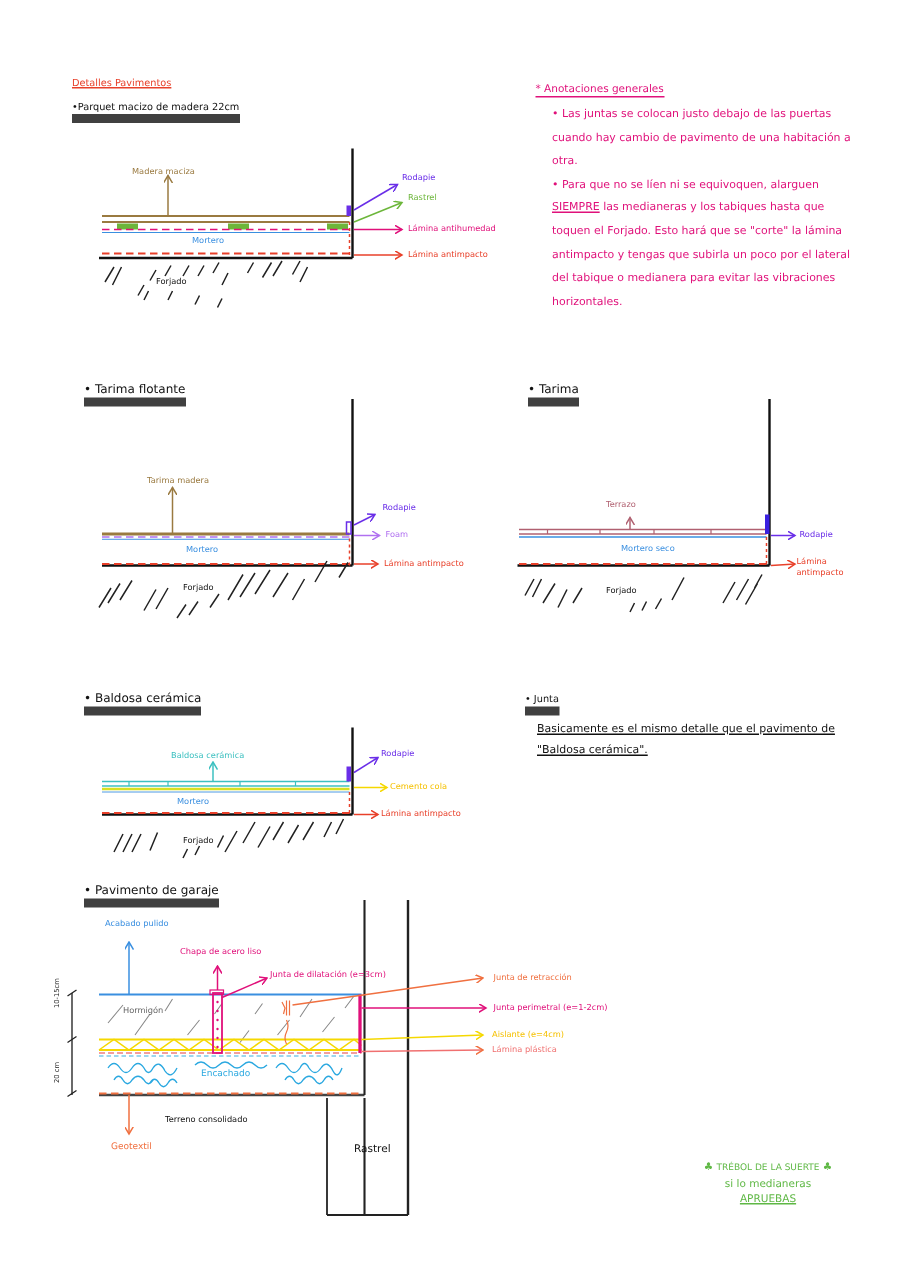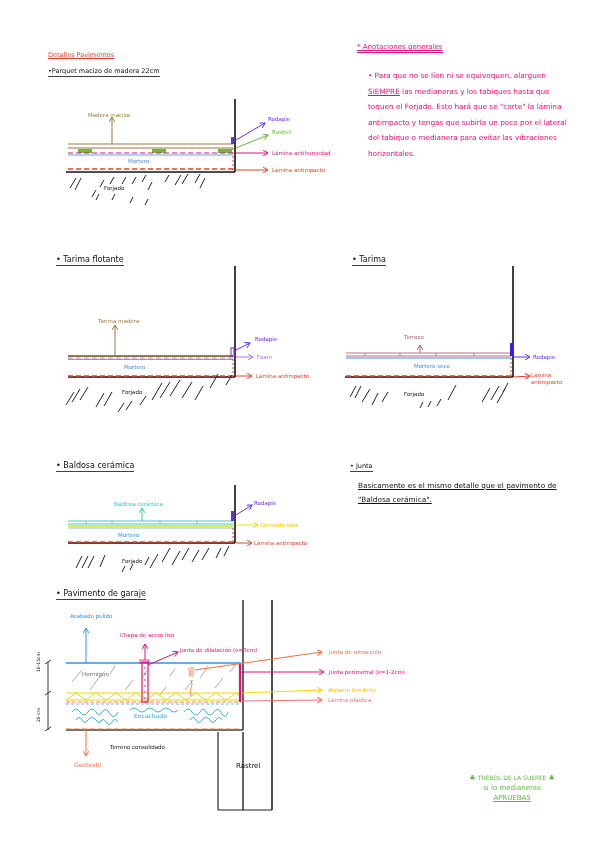--- a/index.html
+++ b/index.html
@@ -1,21 +1,21 @@
 <!DOCTYPE html>
 <html><head>
 <meta charset="utf-8">
 <style>
   html, body { margin:0; padding:0; background:#ffffff; }
   body { width:600px; height:848px; position:relative; overflow:hidden;
          font-family: "DejaVu Sans", sans-serif; }
   .abs { position:absolute; white-space:nowrap; }
   .hw { font-family: "DejaVu Sans", sans-serif; font-size:6px; line-height:1; }
   .title-red { color:#e8402a; font-size:6.5px; text-decoration:underline; }
-  .sec { color:#111; font-size:8px; border-bottom:1px solid #404040; padding-bottom:1px; }
+  .sec { color:#111; font-size:8px; border-bottom:6px solid #404040; padding-bottom:1px; }
   .notes-title { color:#e0107a; font-size:7px; border-bottom:1px solid #e0107a; padding-bottom:1px; }
   .notes { color:#e0107a; font-size:7.3px; line-height:15.6px; white-space:normal; width:200px; }
   .notes u { }
   .gres { color:#111; font-size:7.3px; line-height:14px; white-space:normal; width:215px; }
   .lbl { font-size:5.5px; }
   .clover { color:#5fb845; font-size:7px; text-align:center; white-space:normal; width:120px; line-height:10px; }
   svg { position:absolute; left:0; top:0; }
 </style>
 </head>
 <body>
@@ -209,22 +209,23 @@
 
 <div class="abs sec hw" style="left:48px;top:68px;font-size:6.5px;">•Parquet macizo de madera 22cm</div>
 <div class="abs lbl" style="left:88px;top:112px;color:#9a7a40;">Madera maciza</div>
 <div class="abs lbl" style="left:128px;top:158px;color:#3a8fe0;">Mortero</div>
 <div class="abs lbl" style="left:104px;top:185px;color:#111;">Forjado</div>
 <div class="abs lbl" style="left:268px;top:116px;color:#6a2ee8;">Rodapie</div>
 <div class="abs lbl" style="left:272px;top:129px;color:#6cb63a;">Rastrel</div>
 <div class="abs lbl" style="left:272px;top:150px;color:#e0107a;">Lámina antihumedad</div>
 <div class="abs lbl" style="left:272px;top:167px;color:#e8402a;">Lámina antimpacto</div>
 
-<div class="abs notes-title hw" style="left:357px;top:44px;text-decoration:underline;">* Anotaciones generales</div>
+<div class="abs notes-title hw" style="left:357px;top:56px;">* Anotaciones generales</div>
 <div class="abs notes hw" style="left:368px;top:68px;">
+  <div>• Las juntas se colocan justo debajo de las puertas cuando hay cambio de pavimento de una habitación a otra.</div>
   <div><span>• Para que no se líen ni se equivoquen, alarguen </span><u>SIEMPRE</u><span> las medianeras y los tabiques hasta que toquen el Forjado. Esto hará que se "corte" la lámina antimpacto y tengas que subirla un poco por el lateral del tabique o medianera para evitar las vibraciones horizontales.</span></div>
 </div>
 
 <div class="abs sec hw" style="left:56px;top:256px;">• Tarima flotante</div>
 <div class="abs lbl" style="left:98px;top:318px;color:#9a7a40;">Tarima madera</div>
 <div class="abs lbl" style="left:124px;top:364px;color:#3a8fe0;">Mortero</div>
 <div class="abs lbl" style="left:122px;top:389px;color:#111;">Forjado</div>
 <div class="abs lbl" style="left:255px;top:336px;color:#6a2ee8;">Rodapie</div>
 <div class="abs lbl" style="left:257px;top:354px;color:#b070f0;">Foam</div>
 <div class="abs lbl" style="left:256px;top:373px;color:#e8402a;">Lámina antimpacto</div>

